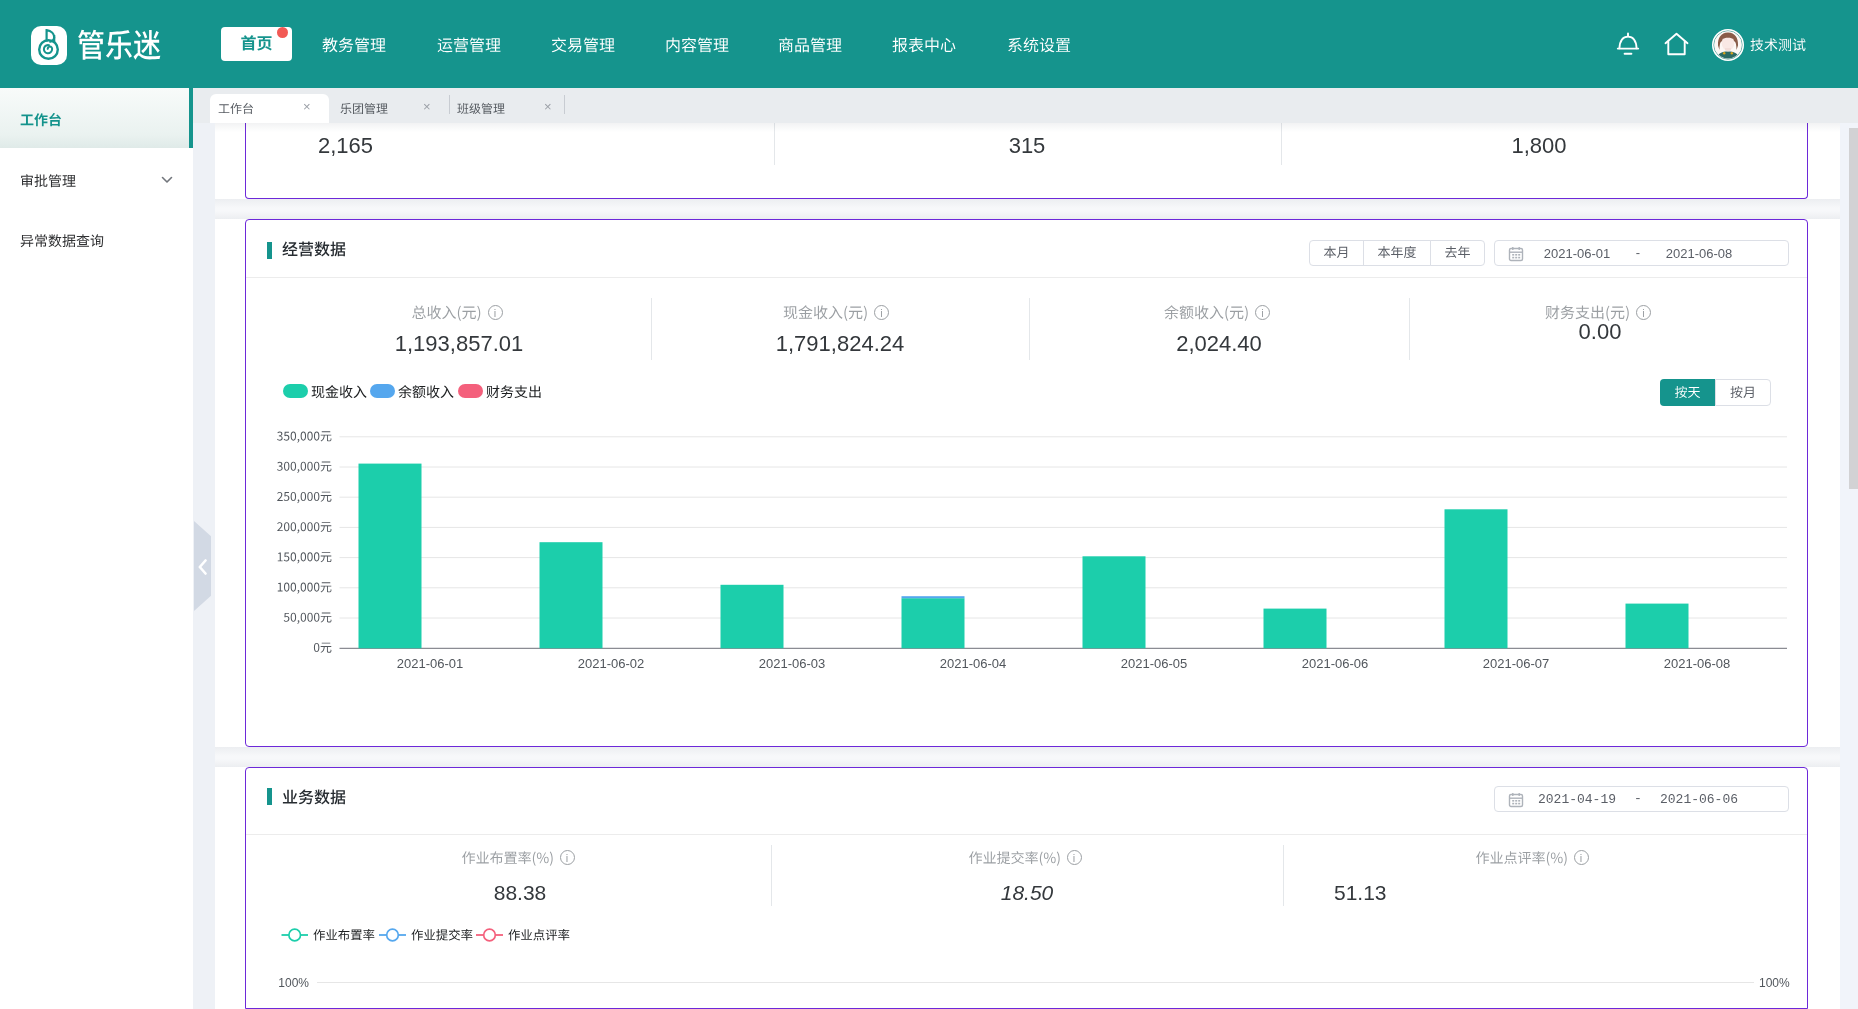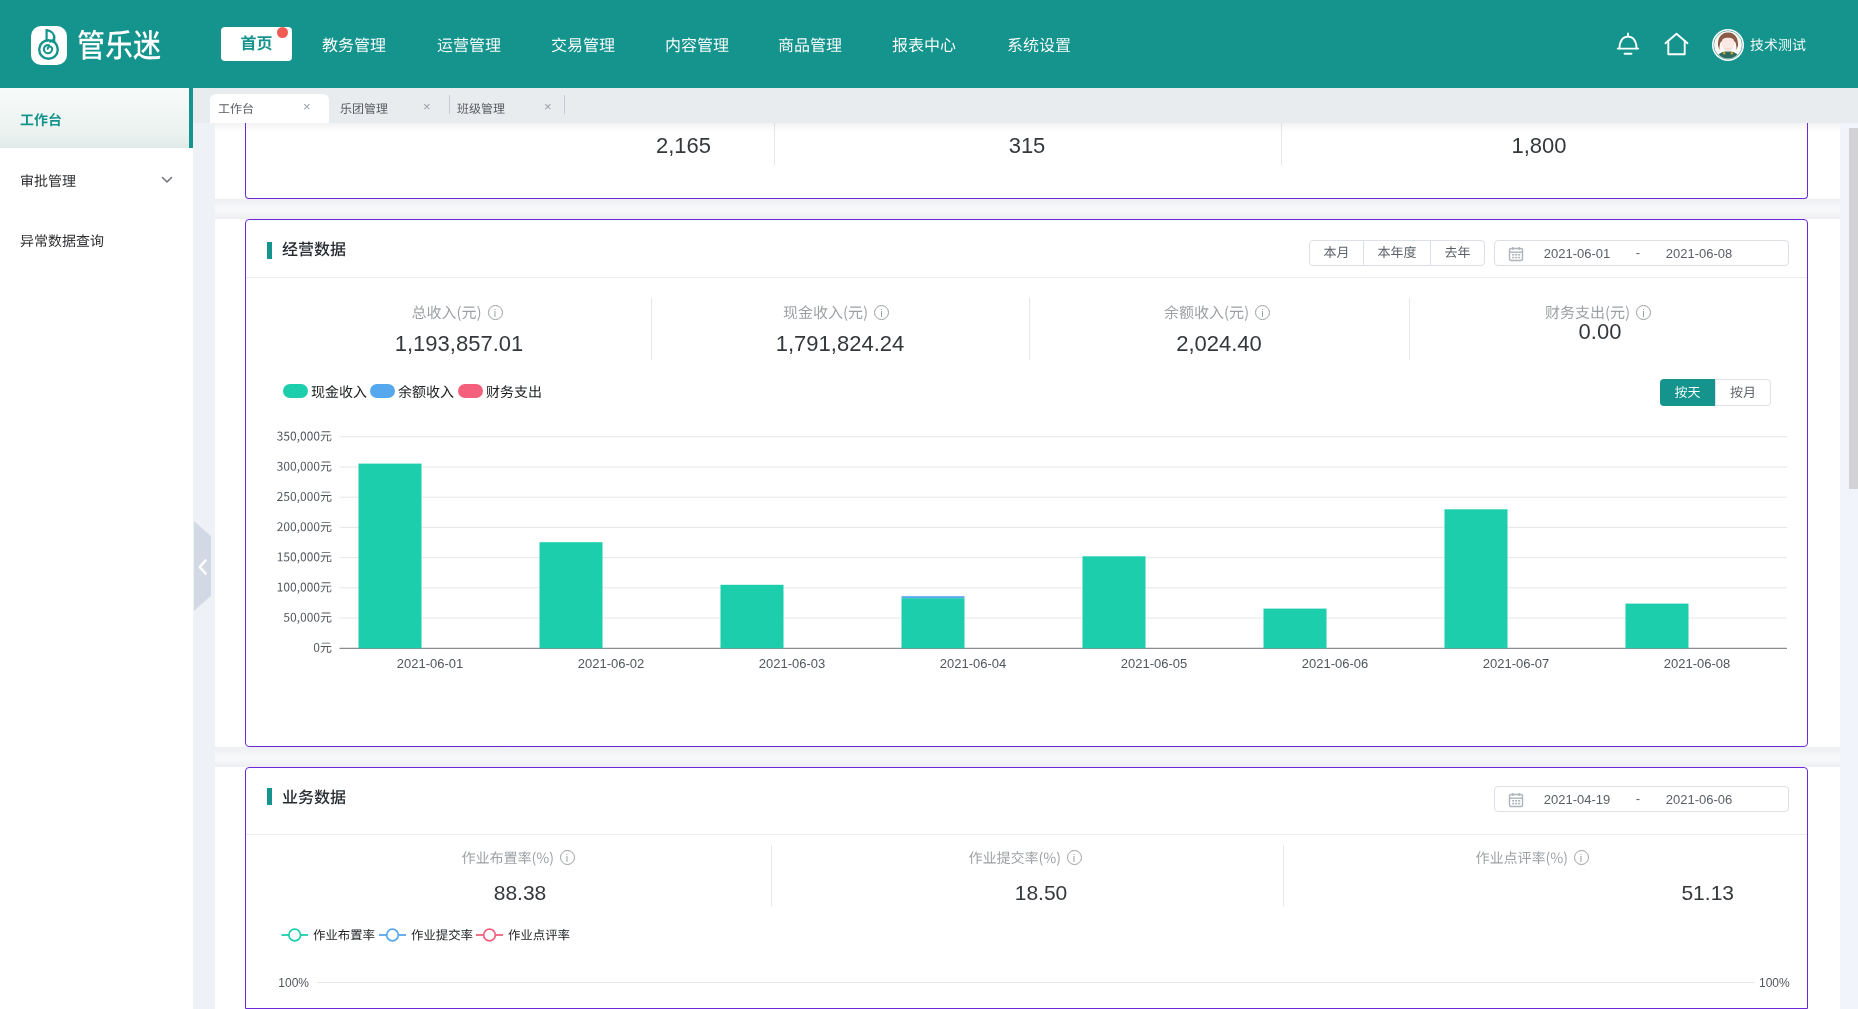--- a/index.html
+++ b/index.html
@@ -137,21 +137,21 @@
 <div class="abs sb-track"></div>
 <div class="abs sb-thumb"></div>
 <div class="abs" style="left:215px;top:123px;width:1625px;height:886px;background:#fff;"></div>
 <div class="abs" style="left:215px;top:123px;width:1625px;height:9px;background:linear-gradient(180deg,rgba(31,45,61,0.06) 0%,rgba(31,45,61,0) 100%);z-index:5;"></div>
 <div class="abs" style="left:215px;top:199px;width:1625px;height:20px;background:linear-gradient(180deg,#eceef1 0%,#f7f8fa 45%,#f7f8fa 60%,#eceef1 100%);"></div>
 <div class="abs" style="left:215px;top:747px;width:1625px;height:20px;background:linear-gradient(180deg,#eceef1 0%,#f7f8fa 45%,#f7f8fa 60%,#eceef1 100%);"></div>
 
 <div class="abs card" style="left:245px;top:123px;width:1563px;height:76px;border-radius:0 0 4px 4px;border-top:none;z-index:3;">
   <div class="abs vline" style="left:528px;top:0;height:42px;"></div>
   <div class="abs vline" style="left:1035px;top:0;height:42px;"></div>
-  <div class="abs num-big" style="left:65px;top:10px;width:400px;text-align:right;">2,165</div>
+  <div class="abs num-big" style="left:72px;top:10px;width:400px;text-align:left;">2,165</div>
   <div class="abs num-big" style="left:581px;top:10px;width:400px;text-align:center;">315</div>
   <div class="abs num-big" style="left:1093px;top:10px;width:400px;text-align:center;">1,800</div>
 </div>
 
 <div class="abs card" style="left:245px;top:219px;width:1563px;height:528px;">
   <div class="abs title-bar" style="left:21px;top:22px;"></div>
   <div class="abs card-title" style="left:36px;top:20px;"></div>
   <div class="abs" style="left:0;top:57px;width:1561px;height:1px;background:#ececec;"></div>
 
   <div class="abs btn" style="left:1063px;top:20px;width:55px;height:26px;line-height:24px;border-radius:4px 0 0 4px;"></div>
@@ -232,21 +232,21 @@
       <text x="1271" y="249">2021-06-07</text>
       <text x="1452" y="249">2021-06-08</text>
     </g>
   </svg>
 </div>
 
 <div class="abs card" style="left:245px;top:767px;width:1563px;height:242px;border-radius:4px 4px 0 0;">
   <div class="abs title-bar" style="left:21px;top:20px;"></div>
   <div class="abs card-title" style="left:36px;top:20px;"></div>
   <div class="abs" style="left:0;top:66px;width:1561px;height:1px;background:#ececec;"></div>
-  <div class="abs date-box" style="left:1248px;top:18px;width:295px;height:26px;">
+  <div class="abs date-box" style="left:1248px;top:18px;width:295px;height:26px;font-family:Liberation Mono, monospace;">
     <svg class="abs" style="left:13px;top:5px;" width="16" height="16" viewBox="0 0 16 16">
       <rect x="1.5" y="2.5" width="13" height="12" rx="1.5" fill="none" stroke="#aeb3ba" stroke-width="1.4"></rect>
       <line x1="1.5" y1="6.2" x2="14.5" y2="6.2" stroke="#aeb3ba" stroke-width="1.4"></line>
       <line x1="4.8" y1="1" x2="4.8" y2="4" stroke="#aeb3ba" stroke-width="1.4"></line>
       <line x1="11.2" y1="1" x2="11.2" y2="4" stroke="#aeb3ba" stroke-width="1.4"></line>
       <g fill="#aeb3ba">
           <rect x="4.2" y="8" width="2" height="1.6"></rect>
           <rect x="7.2" y="8" width="2" height="1.6"></rect>
           <rect x="10.2" y="8" width="2" height="1.6"></rect>
           <rect x="4.2" y="10.8" width="2" height="1.6"></rect>
@@ -258,22 +258,22 @@
     <div class="abs" style="left:133px;top:4px;width:20px;text-align:center;">-</div>
     <div class="abs" style="left:144px;top:5px;width:120px;text-align:center;">2021-06-06</div>
   </div>
 
   <div class="abs vline" style="left:525px;top:77px;height:61px;"></div>
   <div class="abs vline" style="left:1037px;top:77px;height:61px;"></div>
   <div class="abs stat-label2" style="left:72px;top:82px;width:400px;text-align:center;"><i style="display:inline-block;width:92px;"></i><span class="info-i">i</span></div>
   <div class="abs stat-label2" style="left:579px;top:82px;width:400px;text-align:center;"><i style="display:inline-block;width:92px;"></i><span class="info-i">i</span></div>
   <div class="abs stat-label2" style="left:1086px;top:82px;width:400px;text-align:center;"><i style="display:inline-block;width:92px;"></i><span class="info-i">i</span></div>
   <div class="abs num-big3" style="left:74px;top:113px;width:400px;text-align:center;">88.38</div>
-  <div class="abs num-big3" style="left:595px;top:113px;width:400px;text-align:center;">18.50</div>
-  <div class="abs num-big3" style="left:1088px;top:113px;width:400px;text-align:right;">51.13</div>
+  <div class="abs num-big3" style="left:581px;top:113px;width:400px;text-align:center;font-style:italic;">18.50</div>
+  <div class="abs num-big3" style="left:1088px;top:113px;width:400px;text-align:left;">51.13</div>
 
   <svg class="abs" style="left:34px;top:159px;" width="560" height="16" viewBox="0 0 560 16">
     <g font-family="Liberation Sans, sans-serif" font-size="12.4" fill="#1e2022">
       <line x1="1.5" y1="8" x2="28" y2="8" stroke="#1CCEAB" stroke-width="1.8"></line>
       <circle cx="14.7" cy="8" r="5.8" fill="#fff" stroke="#1CCEAB" stroke-width="1.7"></circle>
 
       <line x1="99" y1="8" x2="126" y2="8" stroke="#55A7EE" stroke-width="1.8"></line>
       <circle cx="112.5" cy="8" r="5.8" fill="#fff" stroke="#55A7EE" stroke-width="1.7"></circle>
 
       <line x1="196" y1="8" x2="223" y2="8" stroke="#F4607C" stroke-width="1.8"></line>

